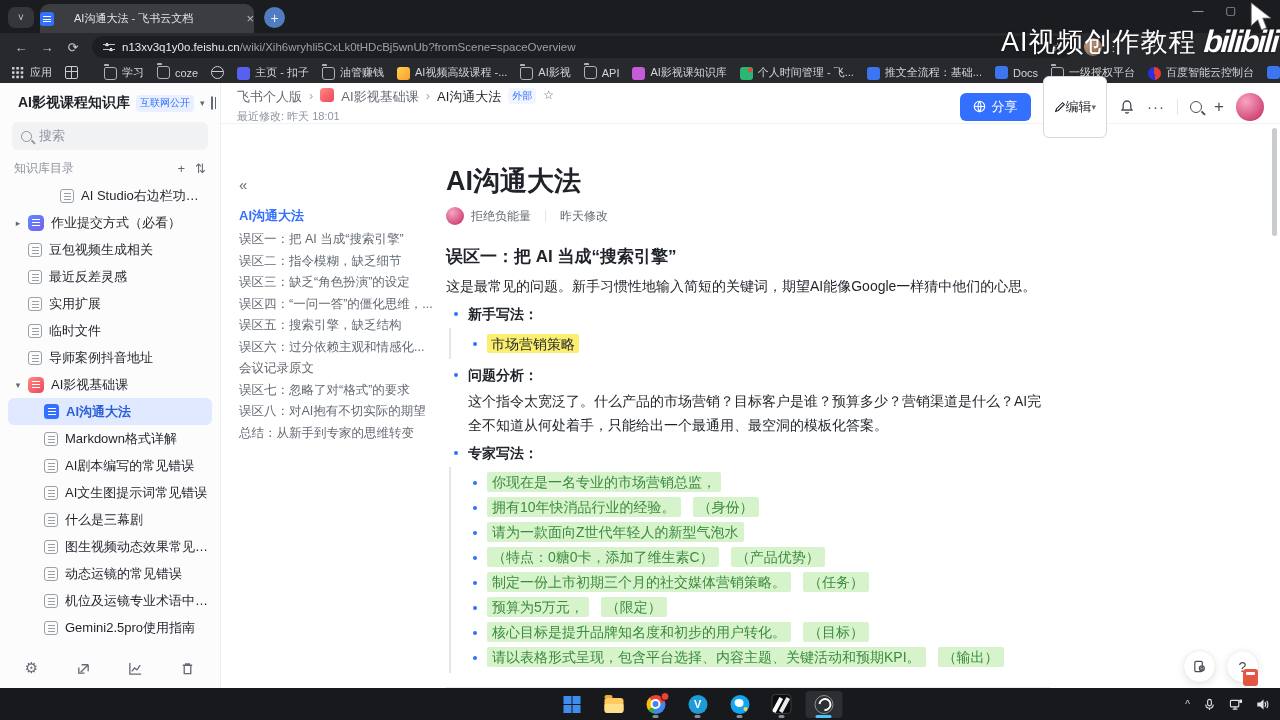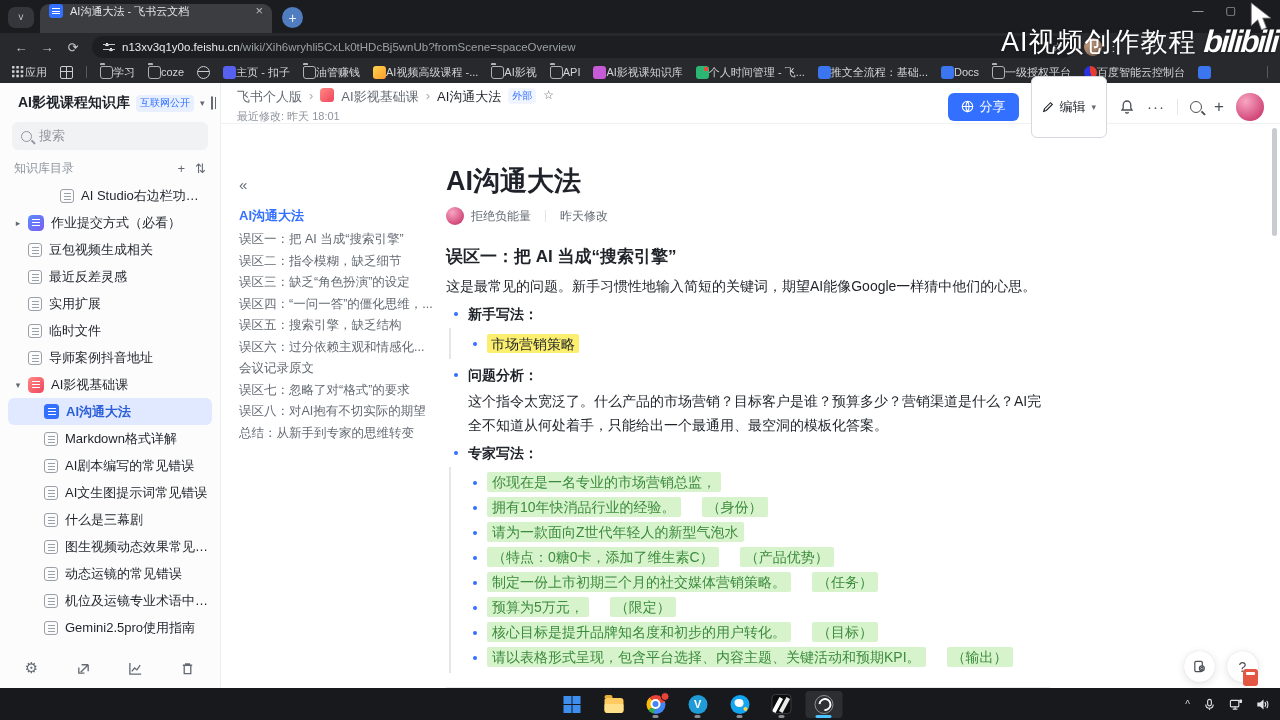--- a/index.html
+++ b/index.html
@@ -3,22 +3,22 @@
 <meta charset="utf-8">
 <style>
   html,body{margin:0;padding:0}
   body{width:1280px;height:720px;position:relative;overflow:hidden;background:#fff;
        font-family:"Liberation Sans","DejaVu Sans",sans-serif;color:#1f2329}
   
   #chrome{position:absolute;top:0;left:0;right:0;height:83px;background:#1b1c1f}
   .tabstrip{height:33px;display:flex;align-items:flex-end;padding:0 0 0 8px;background:#1b1c1f}
   .tab-search{width:26px;height:21px;margin:0 6px 5px 0;border-radius:7px;background:#34363b;color:#c8cacd;
               display:flex;align-items:center;justify-content:center;font-size:10px;line-height:1}
-  .tab{height:29px;width:214px;background:#3b3d41;border-radius:9px 9px 0 0;display:flex;
-       padding:0 9px;gap:7px}
+  .tab{height:29px;width:214px;background:#3b3d41;border-radius:9px 9px 0 0;display:flex;align-items:center;
+       padding:0 0;gap:20px}
   .tab-fav{width:14px;height:14px;border-radius:3px;background:#3370ff;position:relative;flex:none}
   .tab-fav::after{content:'';position:absolute;left:3px;right:3px;top:4px;height:6px;
        background:repeating-linear-gradient(to bottom,#fff 0 1.2px,transparent 1.2px 2.6px)}
   .tab-title{color:#e4e5e7;font-size:11px;flex:1;white-space:nowrap;overflow:hidden}
   .tab-close{color:#b9bbbe;font-size:13px;line-height:1}
   .newtab{width:21px;height:21px;border-radius:50%;background:#4f7dc0;color:#eaf0f8;margin:0 0 5px 10px;
           display:flex;align-items:center;justify-content:center;font-size:14px;line-height:1}
   .toolbar{height:28px;background:#28292d;display:flex;align-items:center;padding:0 8px}
   .nav-ic{color:#c6c8cb;width:26px;text-align:center;font-size:13px}
   .omnibox{flex:1;max-width:960px;height:22px;background:#1d1e21;border-radius:11px;display:flex;
@@ -28,21 +28,21 @@
         linear-gradient(#bfc2c6,#bfc2c6) 0 7px/12px 1.4px no-repeat,
         radial-gradient(circle at 4px 2.7px,#e8eaed 1.6px,transparent 1.9px),
         radial-gradient(circle at 8px 7.7px,#e8eaed 1.6px,transparent 1.9px)}
   .url{font-size:11.5px;color:#9aa0a6;white-space:nowrap;overflow:hidden;flex:1}
   .url b{color:#e8eaed;font-weight:normal}
   .omni-star{color:#bfc2c6;font-size:12px}
   .profile-dot{width:18px;height:18px;border-radius:50%;background:radial-gradient(circle at 35% 30%,#caa58a,#7d5a43);margin:0 4px}
   .kebab{color:#c6c8cb;font-size:12px;letter-spacing:1px;margin-right:2px;transform:rotate(90deg)}
   .bookmarks{height:22px;background:#28292d;display:flex;align-items:center;gap:13px;padding:0 12px;
              font-size:11px;color:#d3d5d8;white-space:nowrap;overflow:hidden}
-  .bm{display:flex;align-items:center;}
+  .bm{display:flex;align-items:flex-end;gap:5px}
   .bm em{font-style:normal}
   .bm em:empty{display:none}
   .bm-sep{width:1px;height:12px;background:#55585c}
   .bm-spacer{flex:1}
   .fav{width:13px;height:13px;flex:none;border-radius:3px;box-sizing:border-box;position:relative}
   .fav[data-icon="grid"]{border-radius:0;background:radial-gradient(circle,#d2d4d7 1.2px,transparent 1.4px) -1px -1px/4.4px 4.4px}
   .fav[data-icon="grid2"]{border:1.3px solid #c9ccd0;border-radius:2px}
   .fav[data-icon="grid2"]::before{content:'';position:absolute;inset:0;
       background:linear-gradient(#c9ccd0,#c9ccd0) 50% 0/1.3px 100% no-repeat,
                  linear-gradient(#c9ccd0,#c9ccd0) 0 50%/100% 1.3px no-repeat}
@@ -117,21 +117,21 @@
   .bc{display:flex;align-items:flex-start;gap:7px;font-size:13px;color:#646a73}
   .bc .sep::after{content:'›';color:#a6abb3}
   .bc .cur{color:#1f2329}
   .bc-icon{width:14px;height:14px;border-radius:3.5px;background:linear-gradient(135deg,#ff8a84,#f0435c)}
   .bc-badge{font-size:10px;color:#3370ff;background:#f0f5ff;border-radius:4px;padding:1px 4px}
   .bc-star{color:#646a73;font-size:12px}
   .bc-sub{font-size:11px;color:#8f959e;margin-top:3px}
   .hdr-controls{display:flex;align-items:center;gap:12px;padding-top:2px}
   .btn-share{height:28px;background:#3370ff;color:#fff;border-radius:6px;display:flex;align-items:center;
              gap:6px;padding:0 13px;font-size:13px}
-  .btn-edit{height:28px;border:1px solid #d5d8dc;border-radius:6px;display:flex;align-items:center;gap:6px;
+  .btn-edit{height:28px;border:1px solid #d5d8dc;border-radius:6px;display:flex;align-items:center;gap:0;
             padding:16px 10px;font-size:13px;color:#1f2329;background:#fff}
   .hicon{color:#4a4f56;display:flex;align-items:center}
   .hdr-divider{width:1px;height:16px;background:#e5e6e8}
   .hdr-avatar{width:28px;height:28px;border-radius:50%;background:radial-gradient(circle at 35% 30%,#f8a5c2,#c2255c)}
   .ell{font-size:15px;color:#4a4f56;letter-spacing:1px}
   
   .fs-toc{position:absolute;left:0;top:41px;bottom:0;width:219px;box-sizing:border-box;
           padding:52px 6px 0 18px;font-size:12.5px;color:#646a73;overflow:hidden}
   .toc-back{font-size:15px;color:#646a73;margin-bottom:12px}
   .toc-title{color:#3370ff;font-weight:bold;font-size:13px;line-height:22px;margin-bottom:2px}
@@ -147,21 +147,21 @@
   .p{font-size:14px;line-height:24px;margin-top:6px}
   .li-top{position:relative;padding-left:22px;font-size:14px;line-height:26px;margin-top:3px}
   .li-top::before{content:'';position:absolute;left:8px;top:11px;width:4px;height:4px;border-radius:50%;background:#3370ff}
   .b{font-weight:bold}
   .sub-block{border-left:2px solid #e4e6e9;margin:1px 0 2px 3px;padding:1px 0 1px 18px}
   .li-sub{position:relative;padding-left:18px;font-size:14px;line-height:21px;margin:4px 0;white-space:nowrap}
   .li-sub::before{content:'';position:absolute;left:4px;top:8.5px;width:4px;height:4px;border-radius:50%;background:#3370ff}
   .analysis{margin:1px 0 2px 22px;font-size:14px;line-height:24px}
   .hl-y{background:#fcef6f;padding:1.5px 4px;border-radius:2px}
   .hl-g{background:#d7f3cc;color:#3b8b3c;padding:2px 5px;border-radius:2px}
-  .hl-tag{margin-left:21px}
+  .hl-tag{margin-left:12px}
   .hl-tag:empty{display:none}
   .divider-h{border:0;border-top:1px solid #e8eaec;margin:14px 0 0;width:604px}
   
   .float-btns{position:absolute;right:22px;bottom:6px;display:flex;gap:12px}
   .fbtn{width:31px;height:31px;border-radius:50%;background:#fff;box-shadow:0 2px 8px rgba(31,35,41,.12),0 0 1px rgba(31,35,41,.18);
         display:flex;align-items:center;justify-content:center;color:#4a4f56;font-size:14px}
   .doc-scrollbar{position:absolute;right:3px;top:45px;width:5px;height:108px;border-radius:3px;background:#c8cbd0}
   
   #taskbar{position:absolute;left:0;right:0;bottom:0;height:32px;background:#18191c}
   .tb-center{position:absolute;left:54.5%;top:0;transform:translateX(-50%);height:100%;display:flex;gap:5px;align-items:center}

